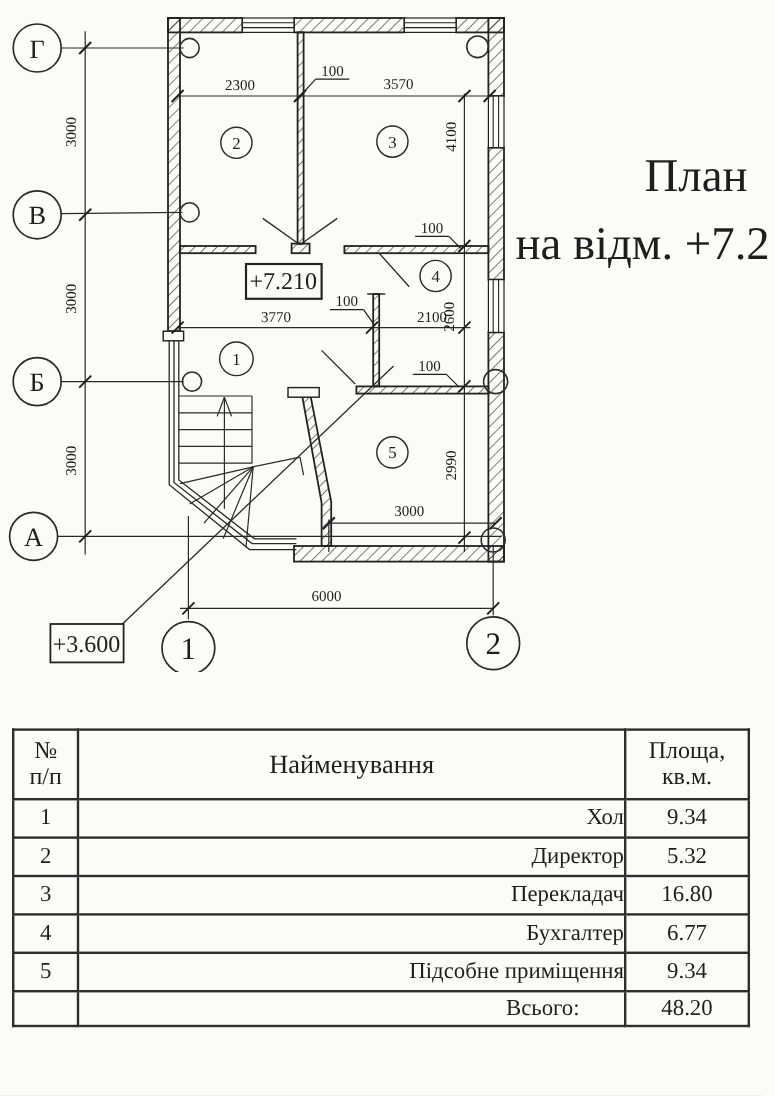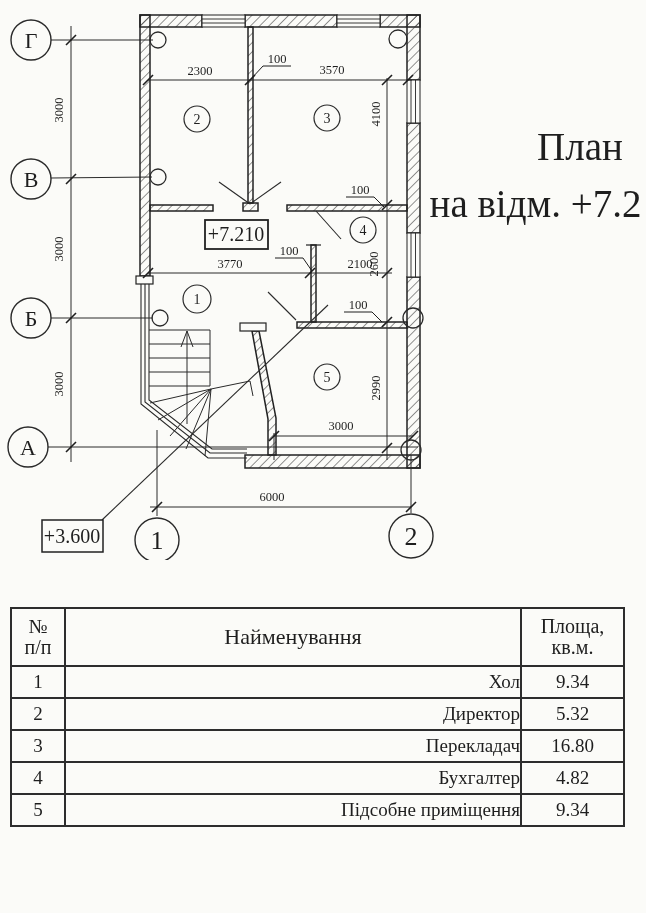--- a/index.html
+++ b/index.html
@@ -284,23 +284,28 @@
     <td class="c-area">5.32</td>
   </tr>
   <tr class="r">
     <td class="c-num">3</td>
     <td class="c-name">Перекладач</td>
     <td class="c-area">16.80</td>
   </tr>
   <tr class="r">
     <td class="c-num">4</td>
     <td class="c-name">Бухгалтер</td>
-    <td class="c-area">4.82</td>
+    <td class="c-area">6.77</td>
   </tr>
   <tr class="r">
     <td class="c-num">5</td>
     <td class="c-name">Підсобне приміщення</td>
     <td class="c-area">9.34</td>
   </tr>
+  <tr class="tot">
+    <td class="c-num"></td>
+    <td class="c-name total-lbl">Всього:</td>
+    <td class="c-area">48.20</td>
+  </tr>
 </tbody>
     </table>
 
 </div>
 
 </body></html>

